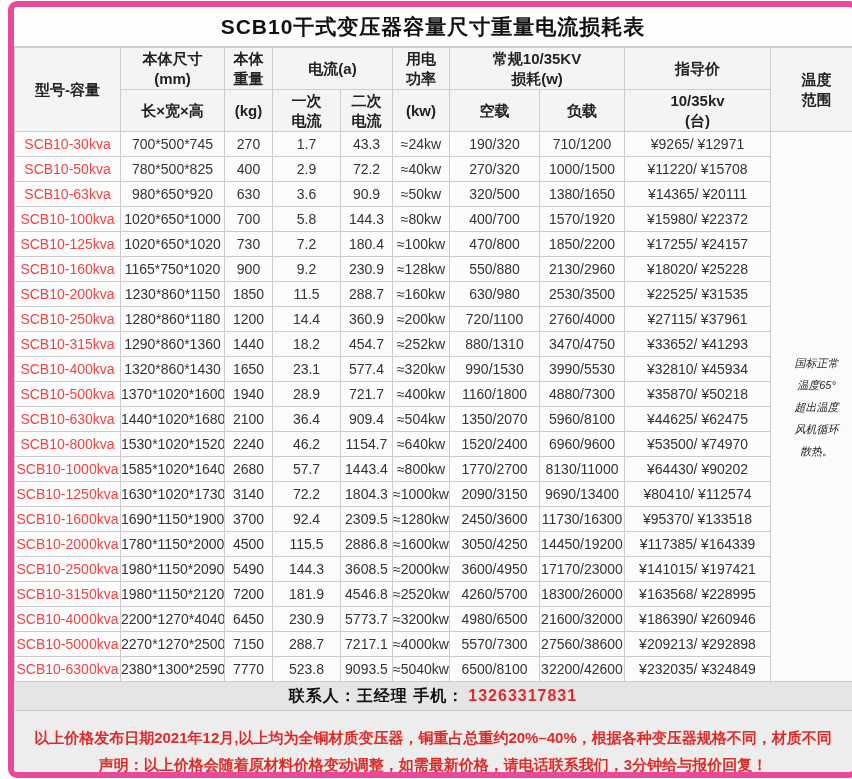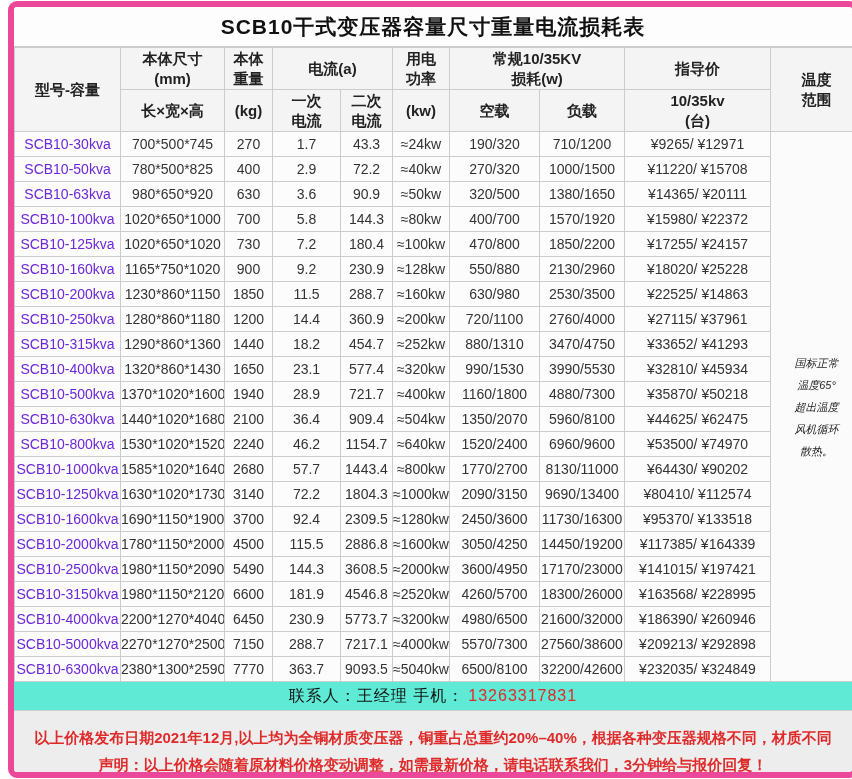--- a/index.html
+++ b/index.html
@@ -18,32 +18,32 @@
   table { border-collapse:collapse; table-layout:fixed; width:848px; }
   th, td {
     border:1px solid #cccccc; text-align:center; vertical-align:middle;
     color:#333; overflow:hidden;
   }
   thead th {
     background:#f4f4f4; font-size:15px; font-weight:bold; color:#222;
     white-space:pre-line; line-height:1.3; height:42px; padding:1px;
   }
   tbody td { font-size:14px; height:25px; background:#fcfcfc; white-space:nowrap; }
-  td.c-model { color:#6d28d9; font-size:14px; }
+  td.c-model { color:#ef4444; font-size:14px; }
   td.c-temp {
     white-space:pre-line; font-size:11px; line-height:2.0; color:#222;
     vertical-align:middle; background:#fbfbfb;font-style:italic;
   }
   
   table { margin-left:0; }
 
   .contact-bar {
     height:29px; display:flex; align-items:center; justify-content:center;
-    border-bottom:1px solid #cccccc; background:#5eead4;
-    font-size:16px; font-weight:normal; color:#111; letter-spacing:1px;
+    border-bottom:1px solid #cccccc; background:#e5e5e5;
+    font-size:16px; font-weight:bold; color:#111; letter-spacing:1px;
   }
   .contact-bar .phone { color:#e02b2b; margin-left:4px; }
 
   .footer-note {
     height:80px; background:#ededed; display:flex; flex-direction:column;
     align-items:center; justify-content:center; gap:3px;
     color:#df2a2a; font-weight:bold; font-size:15px; line-height:1.6;
     text-align:center; padding:0 14px;
   }
 
@@ -189,21 +189,21 @@
           </tr>
           <tr>
             <td class="c-model">SCB10-200kva</td>
             <td class="c-size">1230*860*1150</td>
             <td class="c-weight">1850</td>
             <td class="c-i1">11.5</td>
             <td class="c-i2">288.7</td>
             <td class="c-power">≈160kw</td>
             <td class="c-noload">630/980</td>
             <td class="c-load">2530/3500</td>
-            <td class="c-price">¥22525/ ¥14863</td>
+            <td class="c-price">¥22525/ ¥31535</td>
           </tr>
           <tr>
             <td class="c-model">SCB10-250kva</td>
             <td class="c-size">1280*860*1180</td>
             <td class="c-weight">1200</td>
             <td class="c-i1">14.4</td>
             <td class="c-i2">360.9</td>
             <td class="c-power">≈200kw</td>
             <td class="c-noload">720/1100</td>
             <td class="c-load">2760/4000</td>
@@ -315,21 +315,21 @@
             <td class="c-i1">144.3</td>
             <td class="c-i2">3608.5</td>
             <td class="c-power">≈2000kw</td>
             <td class="c-noload">3600/4950</td>
             <td class="c-load">17170/23000</td>
             <td class="c-price">¥141015/ ¥197421</td>
           </tr>
           <tr>
             <td class="c-model">SCB10-3150kva</td>
             <td class="c-size">1980*1150*2120</td>
-            <td class="c-weight">6600</td>
+            <td class="c-weight">7200</td>
             <td class="c-i1">181.9</td>
             <td class="c-i2">4546.8</td>
             <td class="c-power">≈2520kw</td>
             <td class="c-noload">4260/5700</td>
             <td class="c-load">18300/26000</td>
             <td class="c-price">¥163568/ ¥228995</td>
           </tr>
           <tr>
             <td class="c-model">SCB10-4000kva</td>
             <td class="c-size">2200*1270*4040</td>
@@ -349,21 +349,21 @@
             <td class="c-i2">7217.1</td>
             <td class="c-power">≈4000kw</td>
             <td class="c-noload">5570/7300</td>
             <td class="c-load">27560/38600</td>
             <td class="c-price">¥209213/ ¥292898</td>
           </tr>
           <tr>
             <td class="c-model">SCB10-6300kva</td>
             <td class="c-size">2380*1300*2590</td>
             <td class="c-weight">7770</td>
-            <td class="c-i1">363.7</td>
+            <td class="c-i1">523.8</td>
             <td class="c-i2">9093.5</td>
             <td class="c-power">≈5040kw</td>
             <td class="c-noload">6500/8100</td>
             <td class="c-load">32200/42600</td>
             <td class="c-price">¥232035/ ¥324849</td>
           </tr>
         </tbody>
     </table>
 
     <div class="contact-bar">

